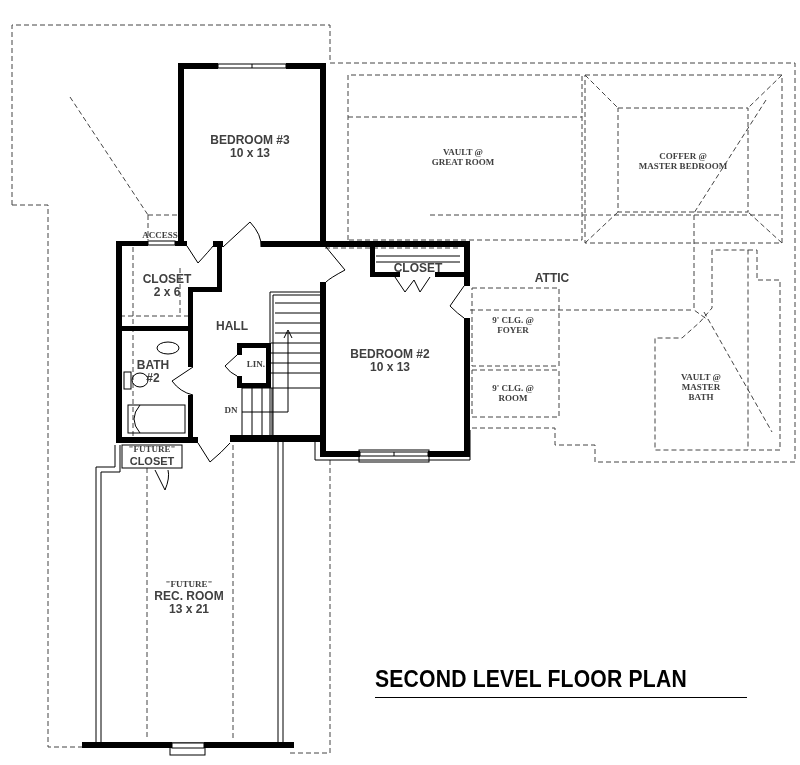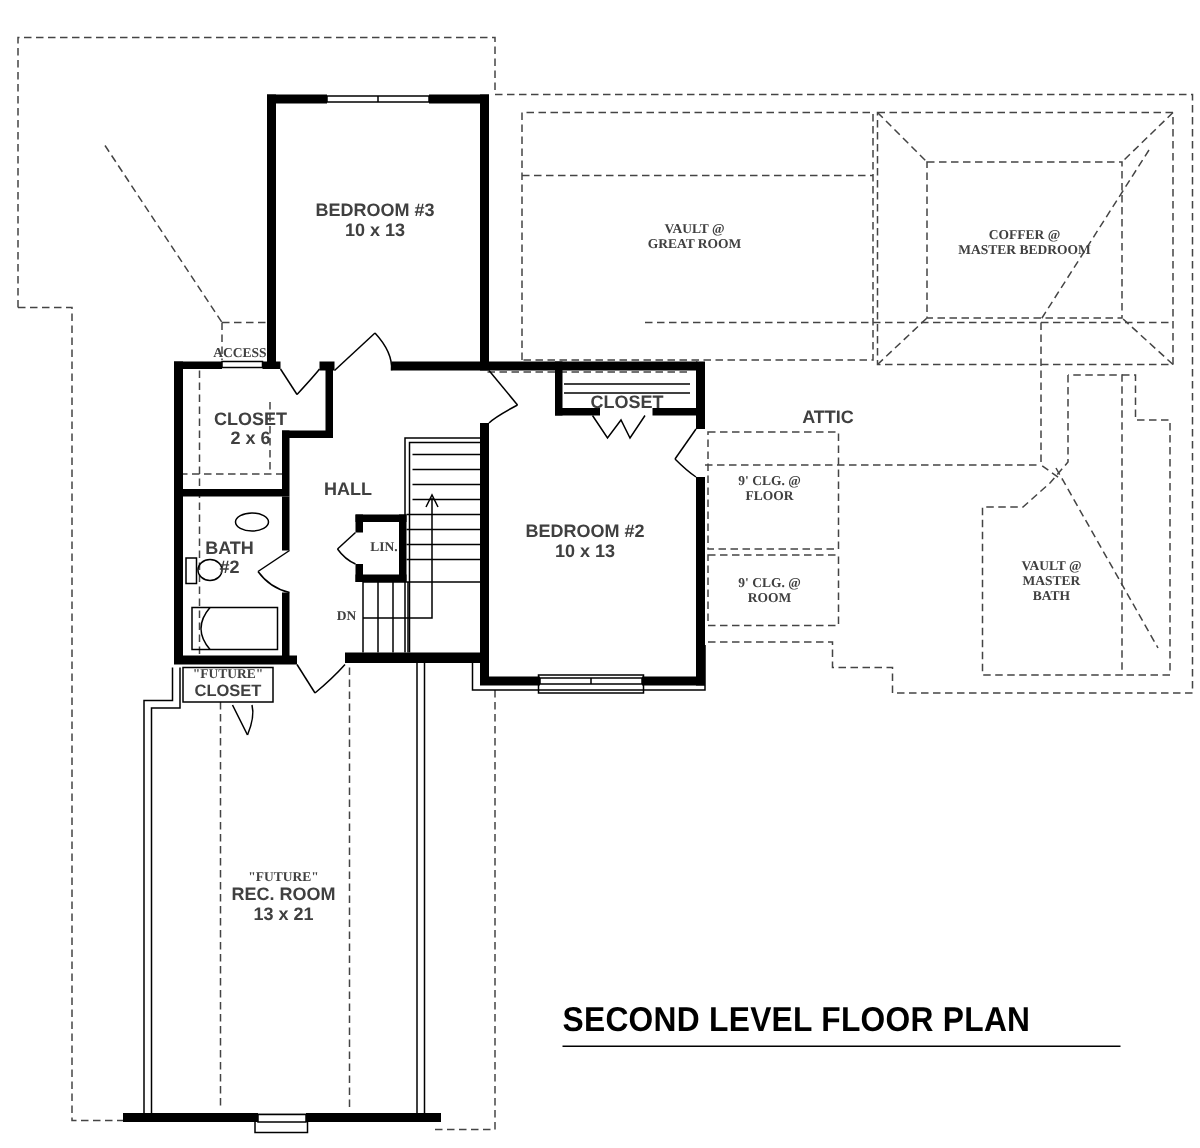--- a/index.html
+++ b/index.html
@@ -207,21 +207,21 @@
   <div>GREAT ROOM</div>
 </div>
 
 <div class="lbl sm" style="left:683px; top:152px;">
   <div>COFFER @</div>
   <div>MASTER BEDROOM</div>
 </div>
 
 <div class="lbl sm" style="left:513px; top:316px;">
   <div>9' CLG. @</div>
-  <div>FLOOR</div>
+  <div>FOYER</div>
 </div>
 
 <div class="lbl sm" style="left:513px; top:384px;">
   <div>9' CLG. @</div>
   <div>ROOM</div>
 </div>
 
 <div class="lbl sm" style="left:701px; top:373px;">
   <div>VAULT @</div>
   <div>MASTER</div>

